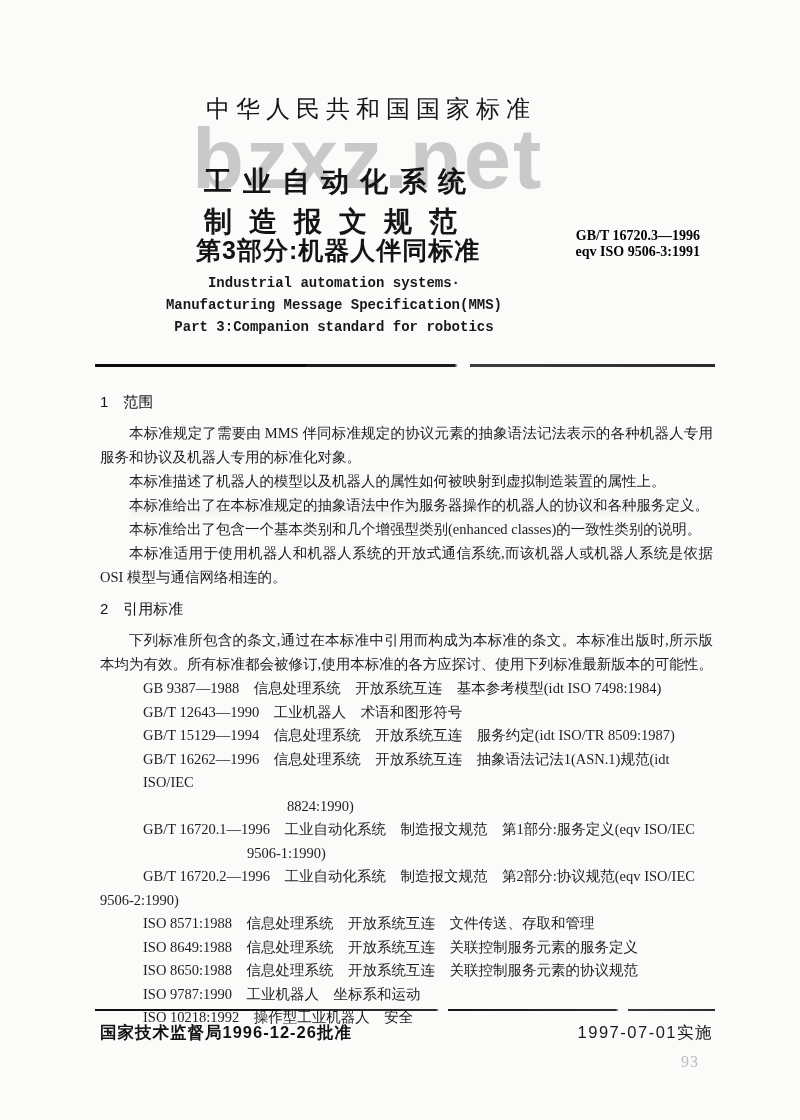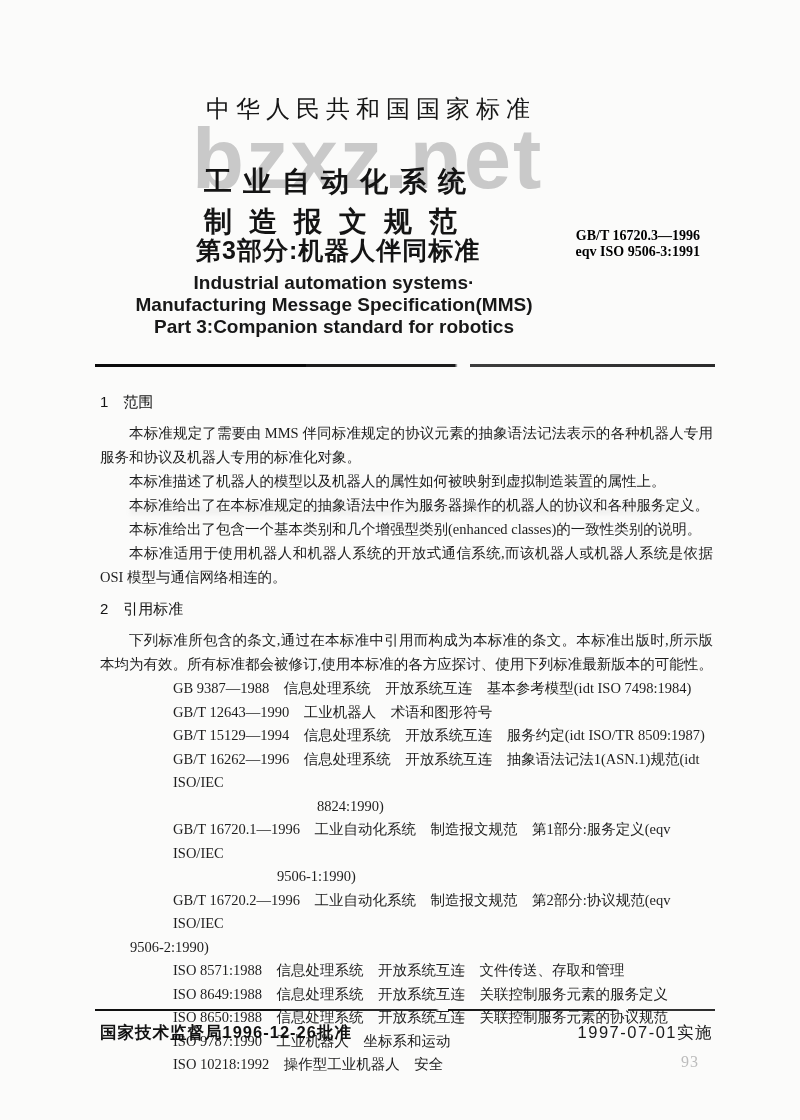--- a/index.html
+++ b/index.html
@@ -27,42 +27,42 @@
   .t1{top:163px;font-size:28px;letter-spacing:11px;}
   .t2{top:203px;font-size:28px;letter-spacing:17px;}
   .t3{top:234px;left:196px;font-size:25px;letter-spacing:1px;}
   .stdno{
     position:absolute;right:100px;top:228px;z-index:1;text-align:right;
     font-family:"Liberation Serif", serif;font-weight:bold;
     font-size:14px;line-height:16px;white-space:nowrap;color:#000000;
   }
   .en-title{
     position:absolute;left:96px;top:272px;width:476px;z-index:1;
-    text-align:center;font-family:Liberation Sans, sans-serif;font-weight:bold;
-    font-size:19px;line-height:22px;color:#181818;
+    text-align:center;font-family:Liberation Mono, monospace;font-weight:bold;
+    font-size:14px;line-height:22px;color:#181818;
   }
   .rule-top{
     position:absolute;left:95px;top:364px;width:620px;height:3px;
     background:linear-gradient(90deg,
       #0b0b0b 0%, #0b0b0b 34%, #1c1c1c 34%, #1c1c1c 58%,
       transparent 58.5%, transparent 60.5%,
       #3d3d3d 60.5%, #2b2b2b 100%);
   }
   
   .body{
     position:absolute;left:100px;top:390px;width:613px;z-index:1;
     font-size:14.5px;line-height:24px;text-align:justify;color:#1d1d1d;
   }
   .sec-heading{
     font-family:"Liberation Sans", sans-serif;font-weight:normal;
     font-size:15px;margin:0 0 7px 0;text-align:left;color:#141414;
   }
   .sec2-heading{margin-top:8px;}
   .para{margin:0;text-indent:2em;}
-  .ref-list{margin-top:1px;line-height:23.5px;margin-left:30px;}
+  .ref-list{margin-top:1px;line-height:23.5px;}
   .ref{margin:0;padding-left:43px;text-align:left;}
   .ref-cont{display:block;}
   .cont-a{margin-left:144px;}   
   .cont-b{margin-left:104px;}   
   .cont-c{margin-left:-43px;}   
   
   .smudge{
     position:absolute;left:130px;top:508px;width:540px;height:7px;z-index:0;
     background:rgba(120,120,120,0.07);filter:blur(2px);
   }

